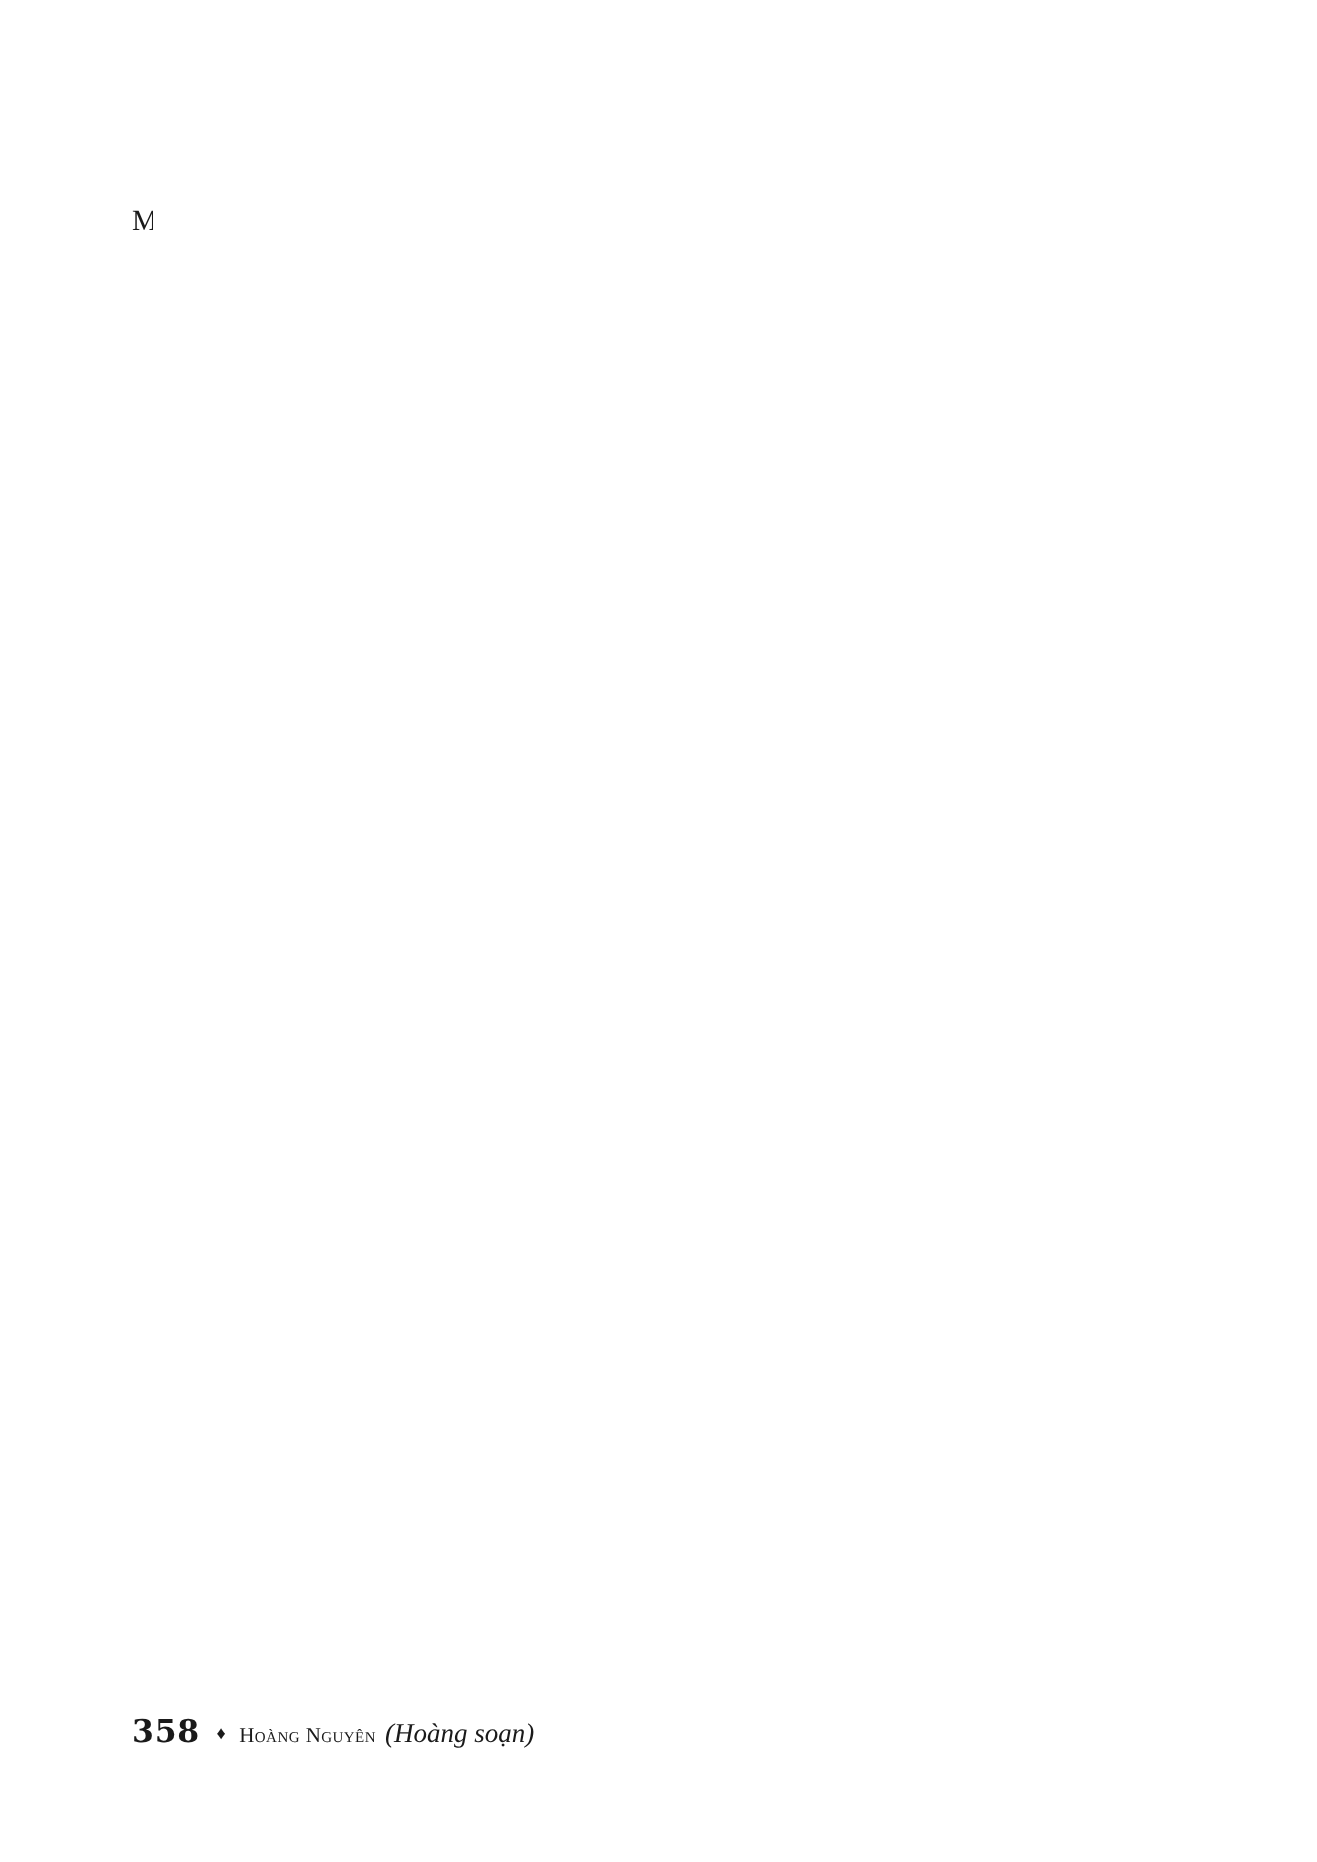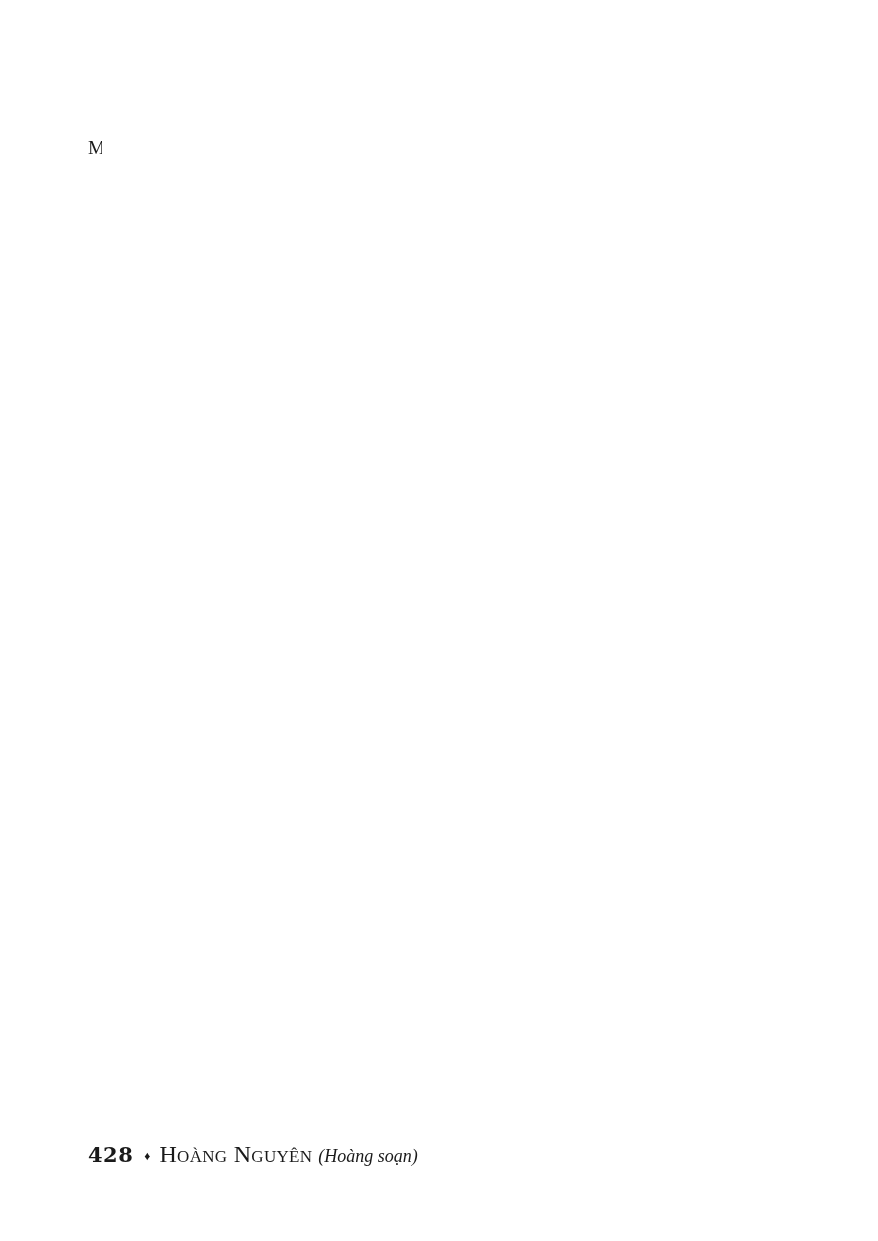--- a/index.html
+++ b/index.html
@@ -57,21 +57,21 @@
     font-size: 21px;
     letter-spacing: 0.5px;
   }
   .footer .diamond {
     font-size: 12px;
     margin: 0 9px 0 11px;
     position: relative;
     top: -2px;
   }
   .footer .author {
-    font-size: 24px;
+    font-size: 14px;
     font-variant: small-caps;
     letter-spacing: 0.3px;
     margin-right: 6px;
   }
   .footer .role {
     font-size: 18px;
     font-style: italic;
   }
 </style>
 </head>
@@ -80,18 +80,18 @@
 <div class="page">
   <div class="toc" id="toc">
       <div class="entry">
         <div class="row">
           <span class="title">Môi trường làm việc chính là nơi bạn thể hiện sức chiến đấu</span>
           <span class="page">172</span>
         </div>
       </div>
     </div>
   <div class="footer">
-    <span class="pgnum">428</span>
+    <span class="pgnum">358</span>
     <span class="diamond">♦</span>
     <span class="author">Hoàng Nguyên</span>
     <span class="role">(Hoàng soạn)</span>
   </div>
 </div>
 
 </body></html>

